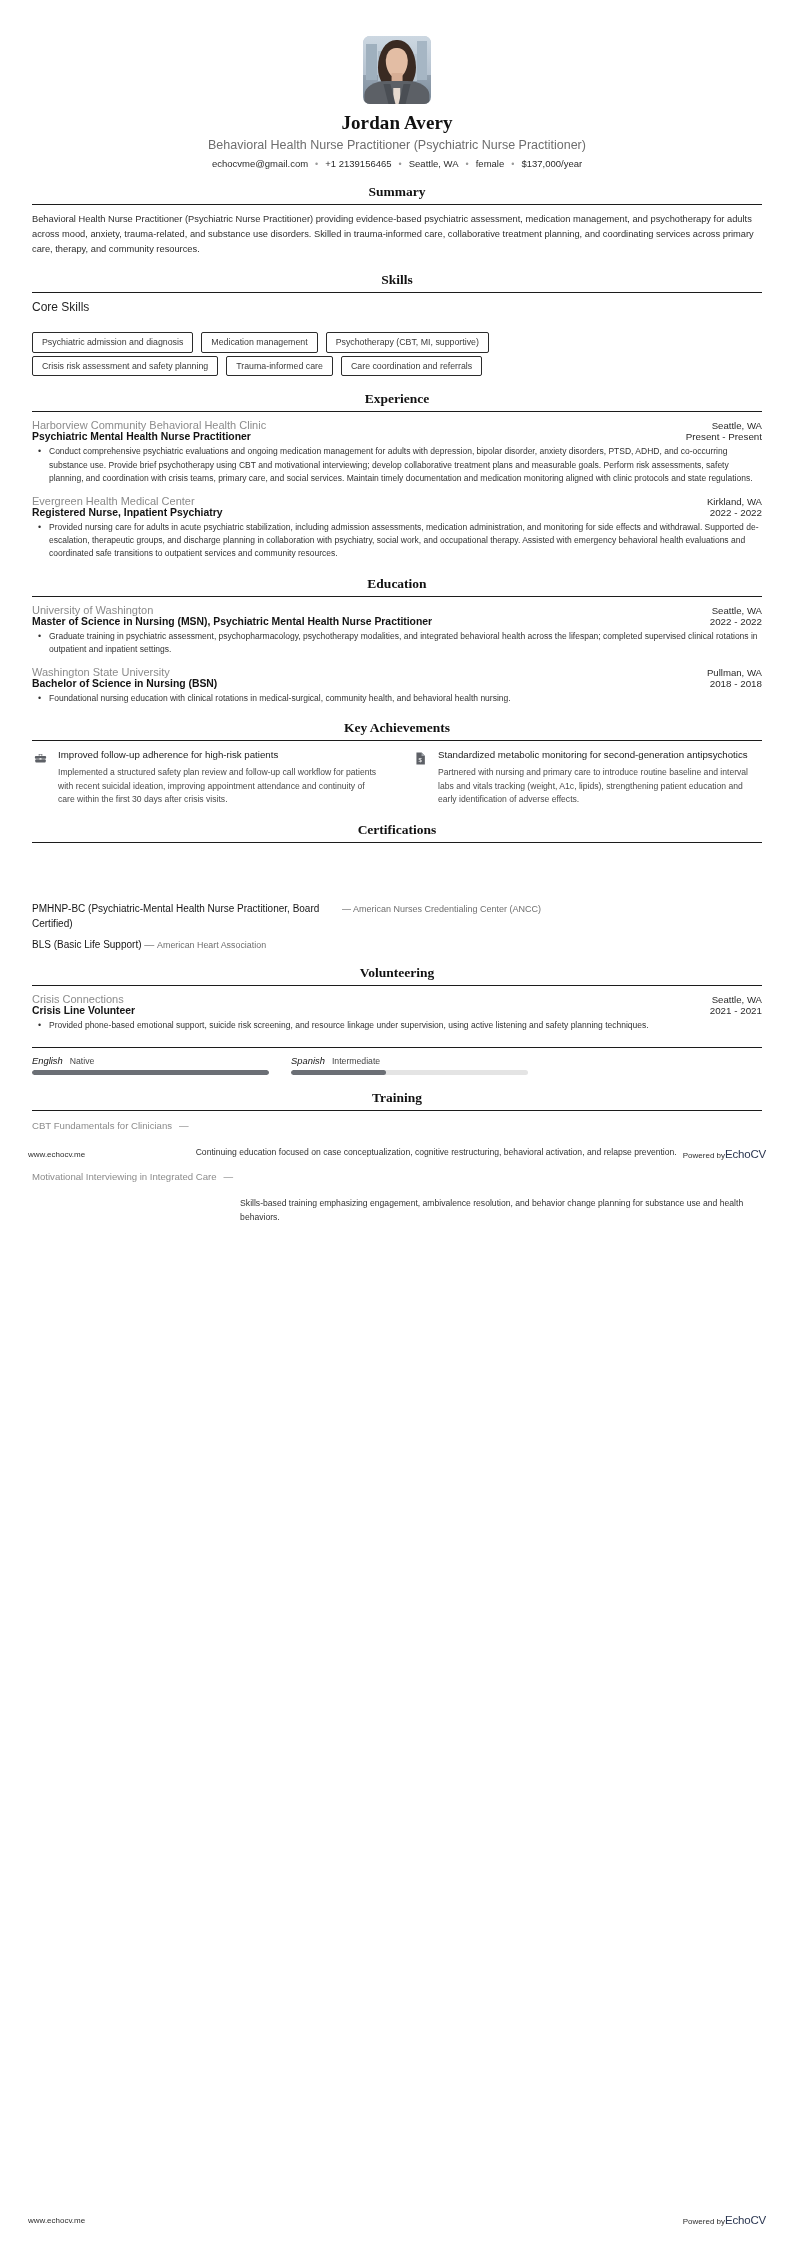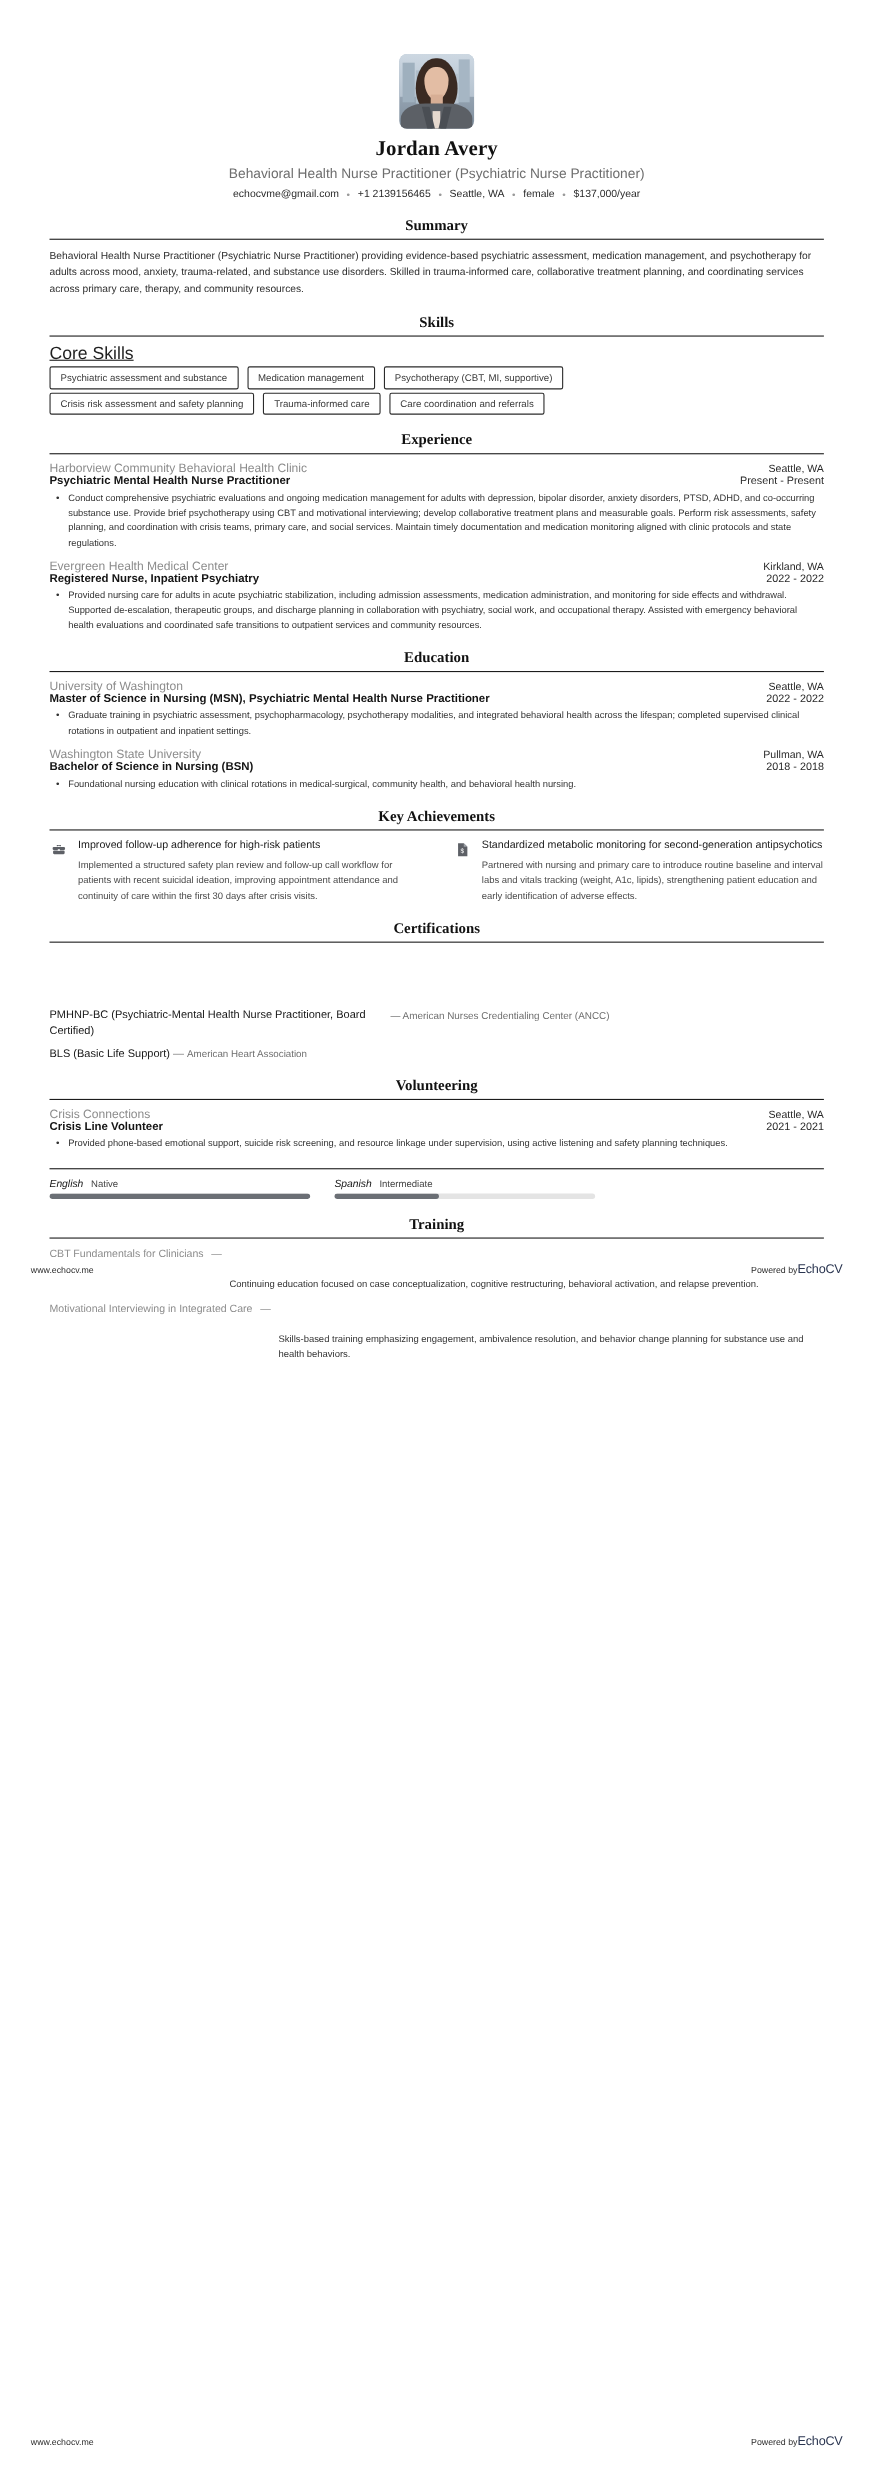--- a/index.html
+++ b/index.html
@@ -12,21 +12,21 @@
     font-family: "Liberation Sans", sans-serif;
     width: 794px;
     color: #1a1a1a;
     -webkit-font-smoothing: antialiased;
   }
   .page {
     position: relative;
     width: 794px;
     min-height: 2246px;
     background: #ffffff;
-    padding: 17px;
+    padding: 4px;
   }
   .inner {
     padding: 22px 28px 0 28px;
   }
 
   
   .header {
     text-align: center;
     padding-top: 10px;
   }
@@ -128,24 +128,23 @@
 
   .summary-text {
     font-size: 9.3px;
     line-height: 1.62;
     color: #2e2e2e;
     text-align: left;
   }
 
   
   .skill-group-title {
-    font-size: 16px;
+    font-size: 12px;
     color: #1f1f1f;
-    margin-bottom: 2px;
-    text-decoration: underline;
+    margin-bottom: 18px;
   }
   .chips {
     display: flex;
     flex-wrap: wrap;
     gap: 7px 8px;
     margin-bottom: 3px;
   }
   .chip {
     border: 1px solid #2b2b2b;
     border-radius: 2px;
@@ -388,21 +387,21 @@
       <div class="section-title">Summary</div>
       <div class="rule"></div>
       <div class="summary-text">Behavioral Health Nurse Practitioner (Psychiatric Nurse Practitioner) providing evidence-based psychiatric assessment, medication management, and psychotherapy for adults across mood, anxiety, trauma-related, and substance use disorders. Skilled in trauma-informed care, collaborative treatment planning, and coordinating services across primary care, therapy, and community resources.</div>
     </div>
 
     <div class="section">
       <div class="section-title">Skills</div>
       <div class="rule"></div>
       <div class="skill-group-title">Core Skills</div>
       <div class="chips">
-        <span class="chip">Psychiatric assessment and substance</span>
+        <span class="chip">Psychiatric admission and diagnosis</span>
         <span class="chip">Medication management</span>
         <span class="chip">Psychotherapy (CBT, MI, supportive)</span>
       </div>
       <div class="chips">
         <span class="chip">Crisis risk assessment and safety planning</span>
         <span class="chip">Trauma-informed care</span>
         <span class="chip">Care coordination and referrals</span>
       </div>
     </div>
 

